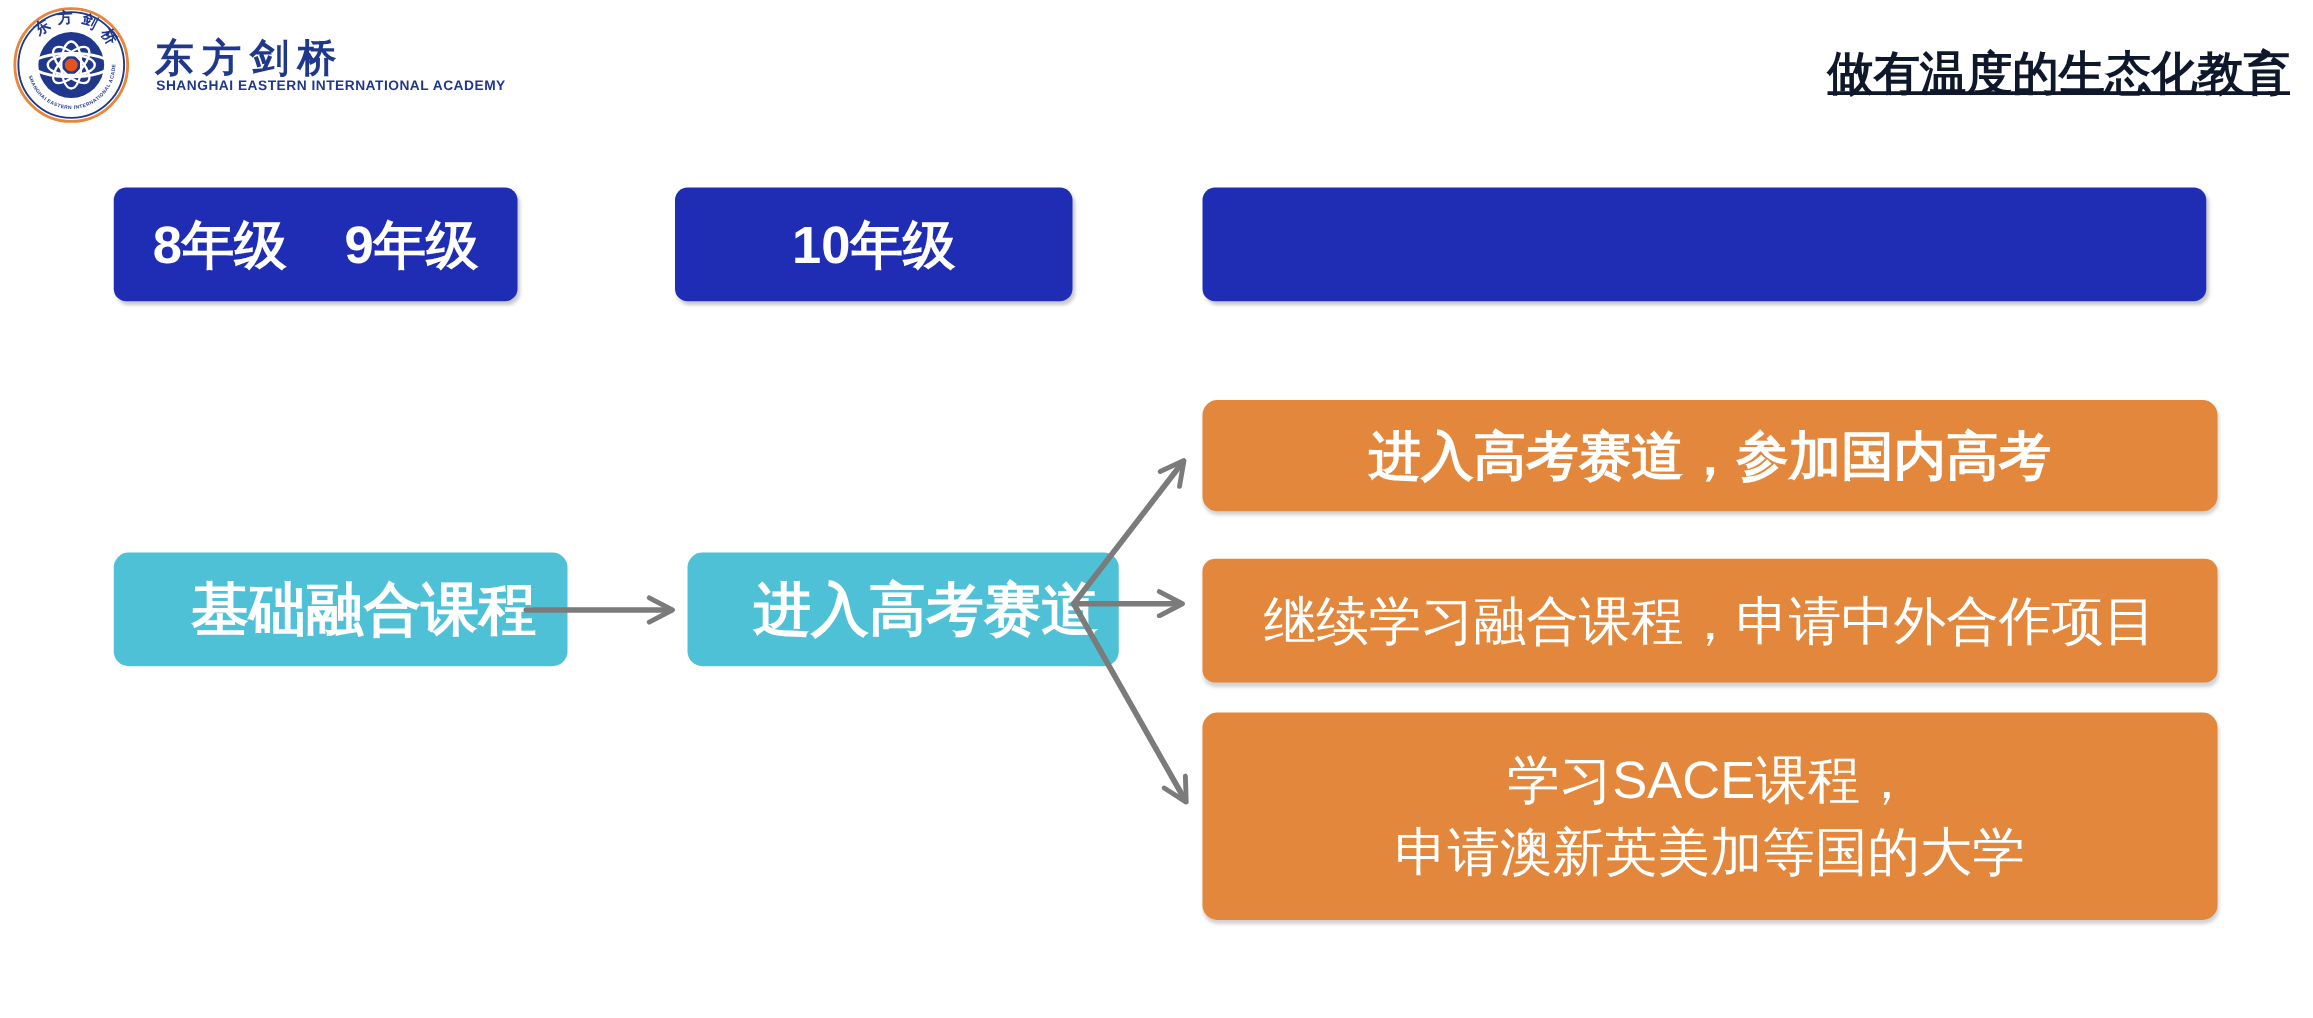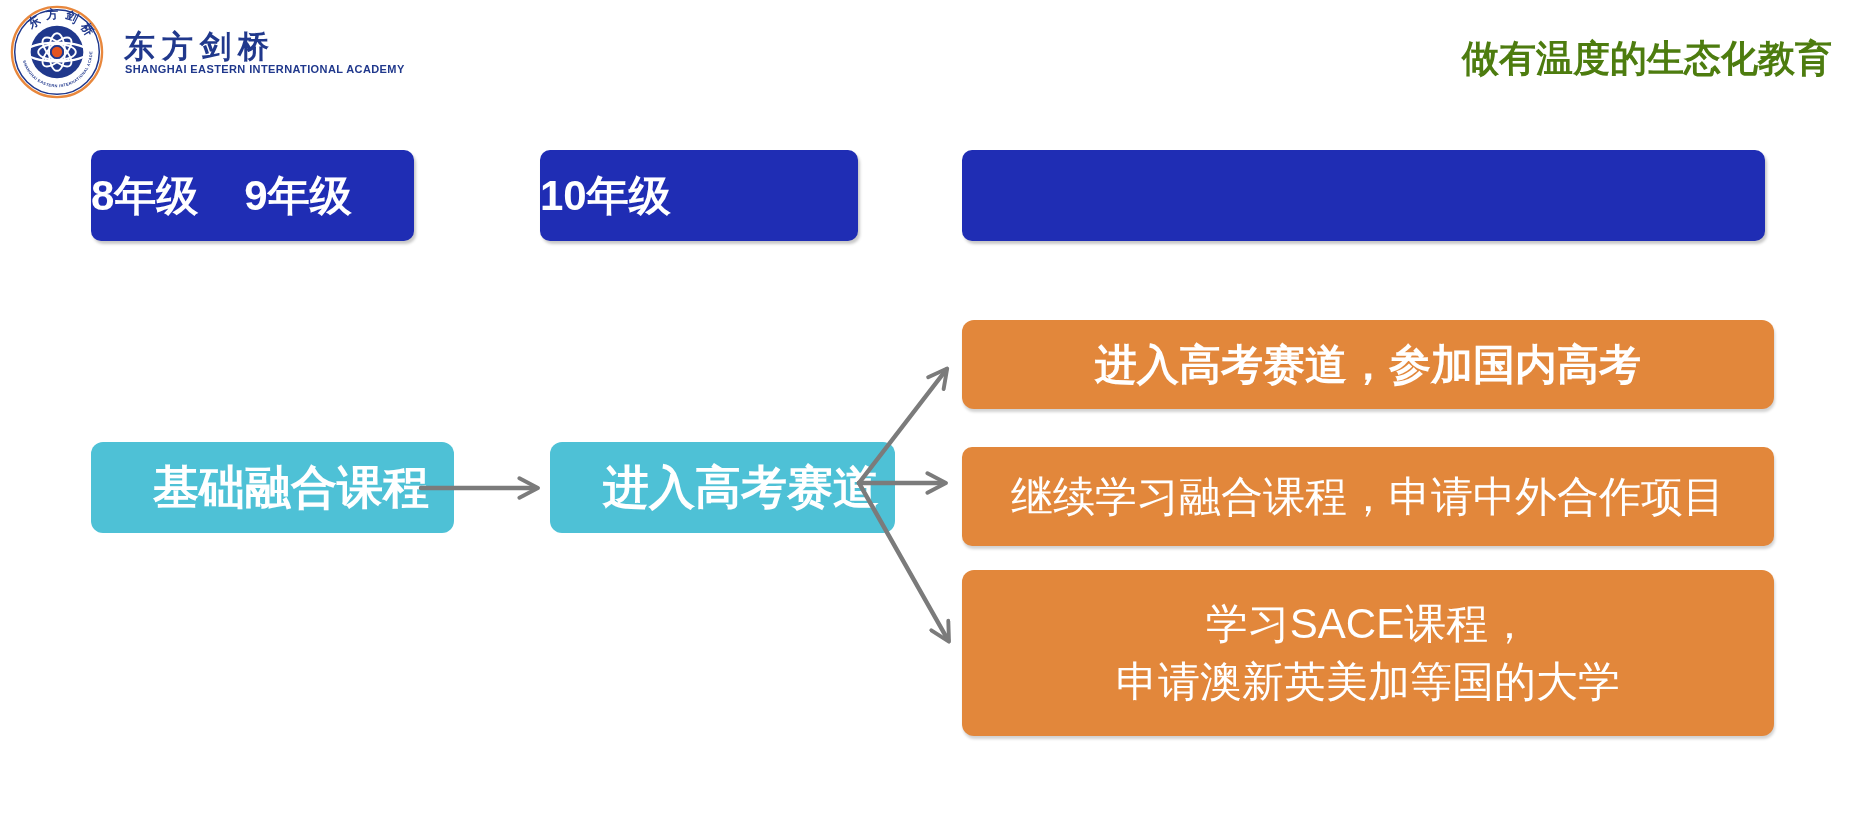--- a/index.html
+++ b/index.html
@@ -12,26 +12,26 @@
   .wordmark-zh{
     position:absolute;left:124px;top:26px;font-size:31px;font-weight:bold;
     letter-spacing:7px;color:#20388c;white-space:nowrap;
   }
   .wordmark-en{
     position:absolute;left:125px;top:63px;font-size:11px;font-weight:bold;
     letter-spacing:0.4px;color:#20388c;white-space:nowrap;
   }
   .slogan{
     position:absolute;top:34px;right:18px;font-size:37px;font-weight:bold;
-    color:#4d7c0f;white-space:nowrap;
+    color:#0f172a;white-space:nowrap;text-decoration:underline;
   }
   
   .grade-box{
     position:absolute;top:150px;height:91px;background:#1f2db4;border-radius:10px;
-    display:flex;align-items:center;justify-content:flex-start;
+    display:flex;align-items:center;justify-content:center;
     color:#ffffff;font-size:42px;font-weight:bold;white-space:nowrap;
     box-shadow:2px 3px 3px rgba(0,0,0,0.22);
   }
   .grade-a{left:91px;width:323px;gap:46px;}
   .grade-b{left:540px;width:318px;}
   .grade-c{left:962px;width:803px;justify-content:space-around;}
   
   .teal-box{
     position:absolute;top:442px;height:91px;background:#4ec1d6;border-radius:12px;
     display:flex;align-items:center;justify-content:center;

